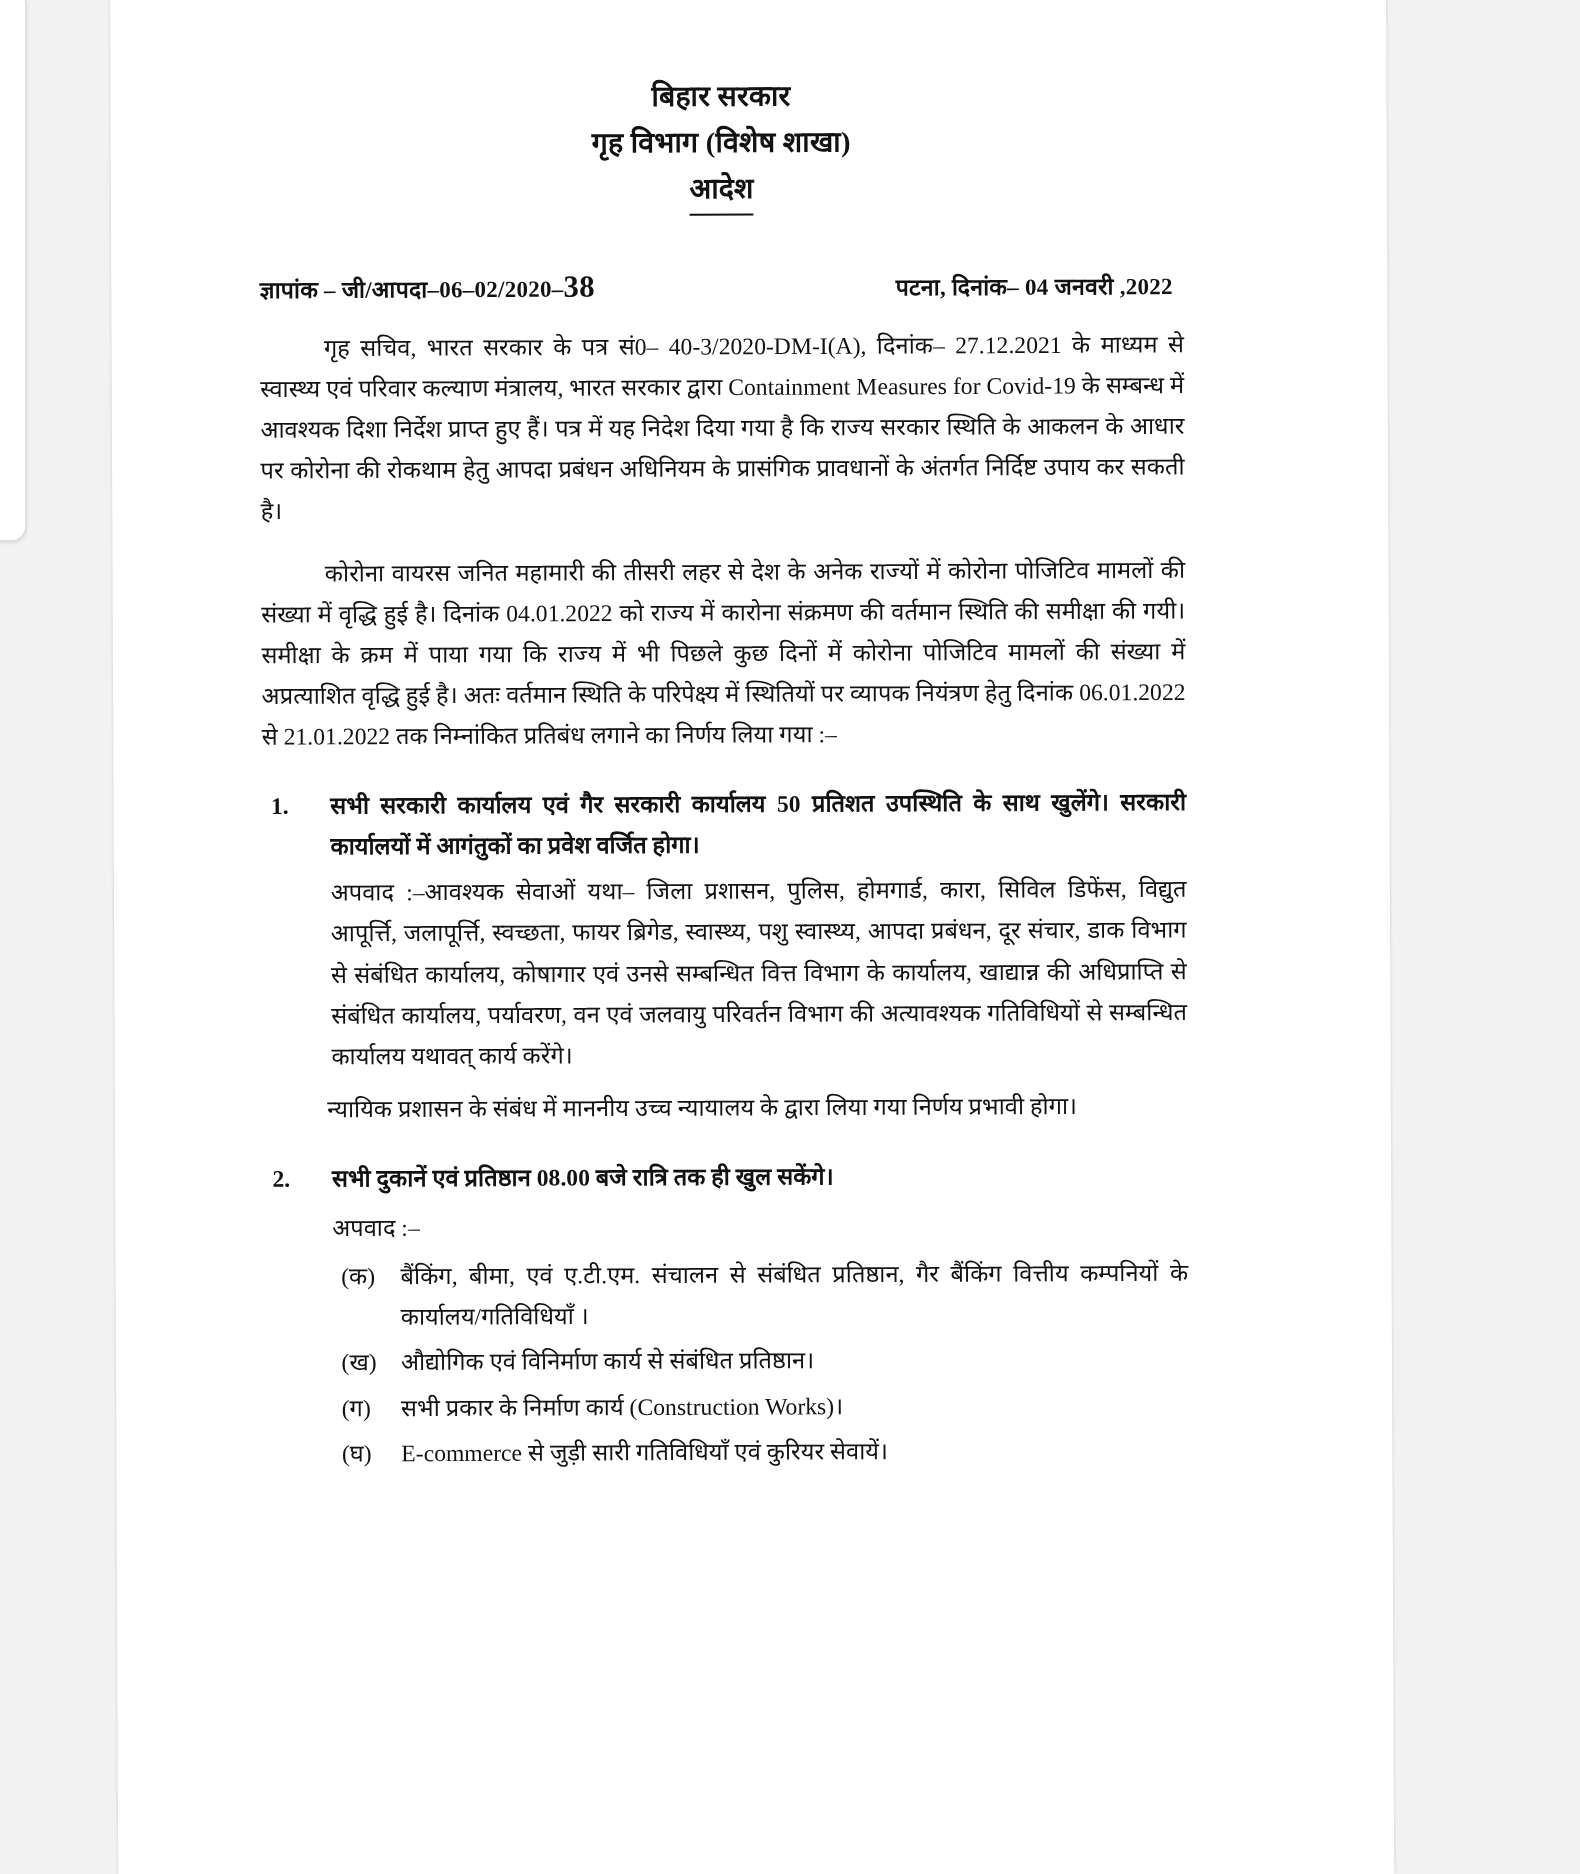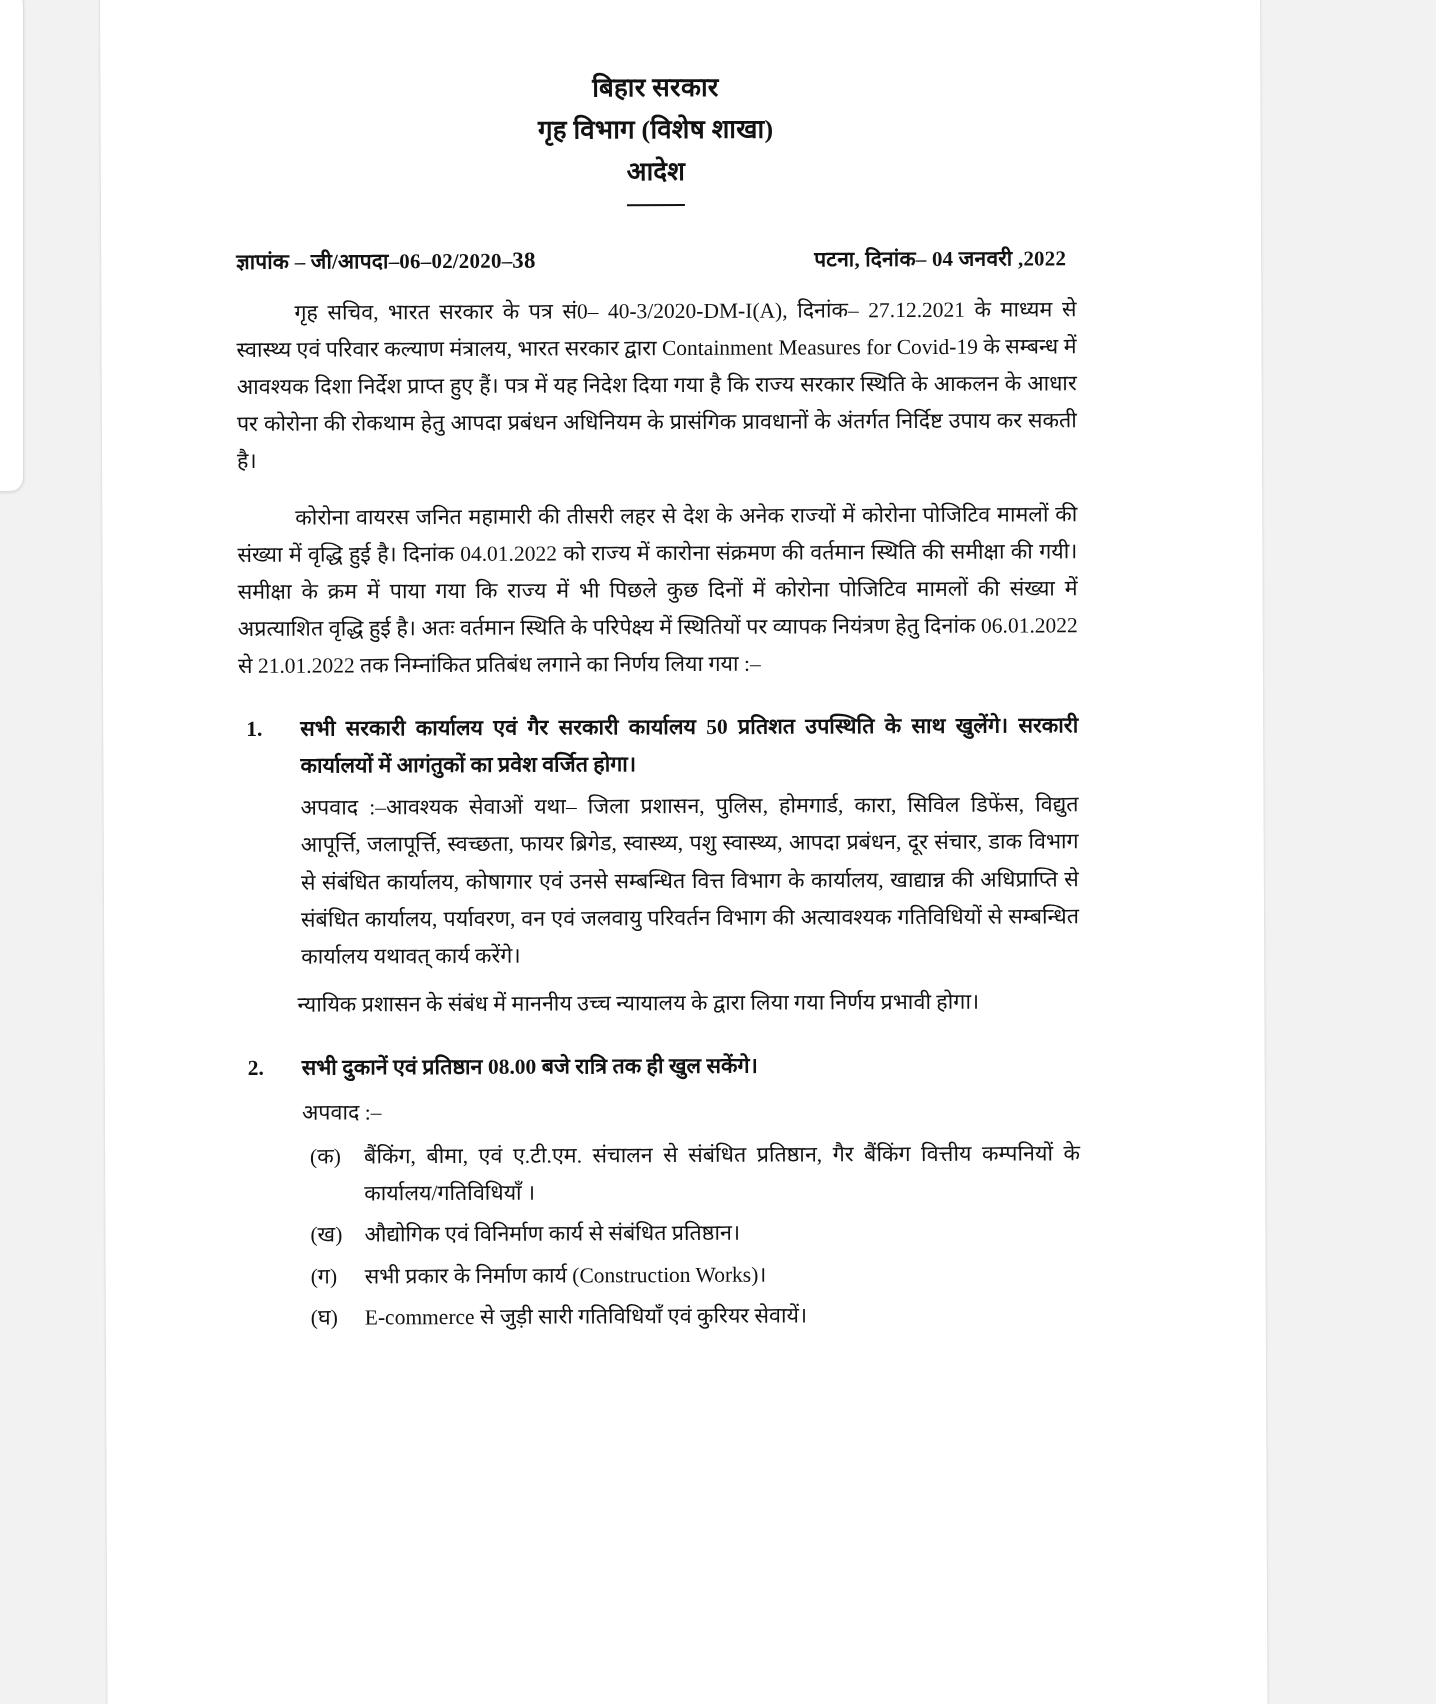--- a/index.html
+++ b/index.html
@@ -71,33 +71,33 @@
     letter-spacing: 0.2px;
   }
   .hdr-order {
     text-align: center;
     font-weight: 700;
     font-size: 26px;
     line-height: 1.62;
   }
   .hdr-order span {
     border-bottom: 2px solid #131313;
-    padding-bottom: 18px;
+    padding-bottom: 8px;
   }
 
   .memo-row {
     display: flex;
     justify-content: space-between;
     align-items: baseline;
     margin-top: 52px;
     font-size: 21px;
     font-weight: 600;
   }
   .memo-no { letter-spacing: 0.2px; }
-  .memo-no b { font-size: 23px; font-weight: 800; }
+  .memo-no b { font-size: 28px; font-weight: 800; }
   .memo-date { padding-right: 10px; letter-spacing: 0.2px; }
 
   .para {
     margin-top: 20px;
     font-size: 21.5px;
     line-height: 1.72;
     text-align: justify;
     text-justify: inter-word;
     text-indent: 58px;
   }

